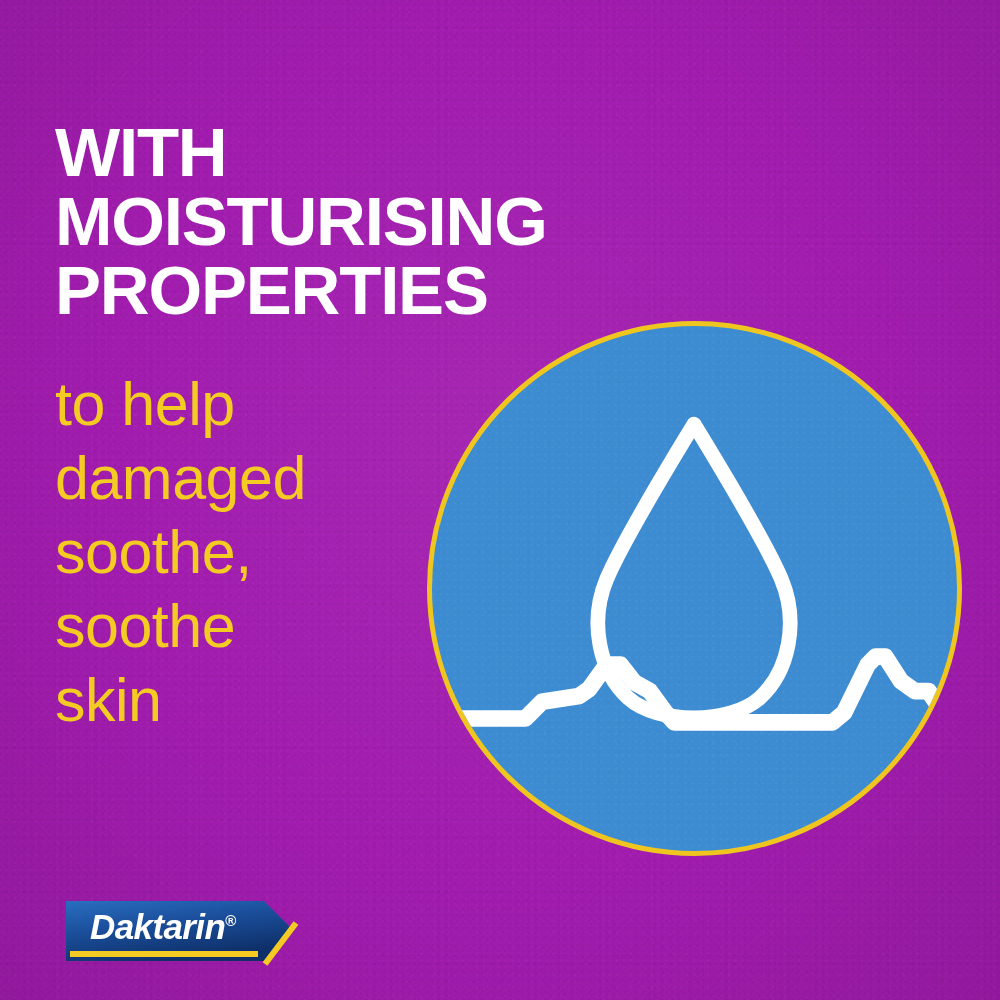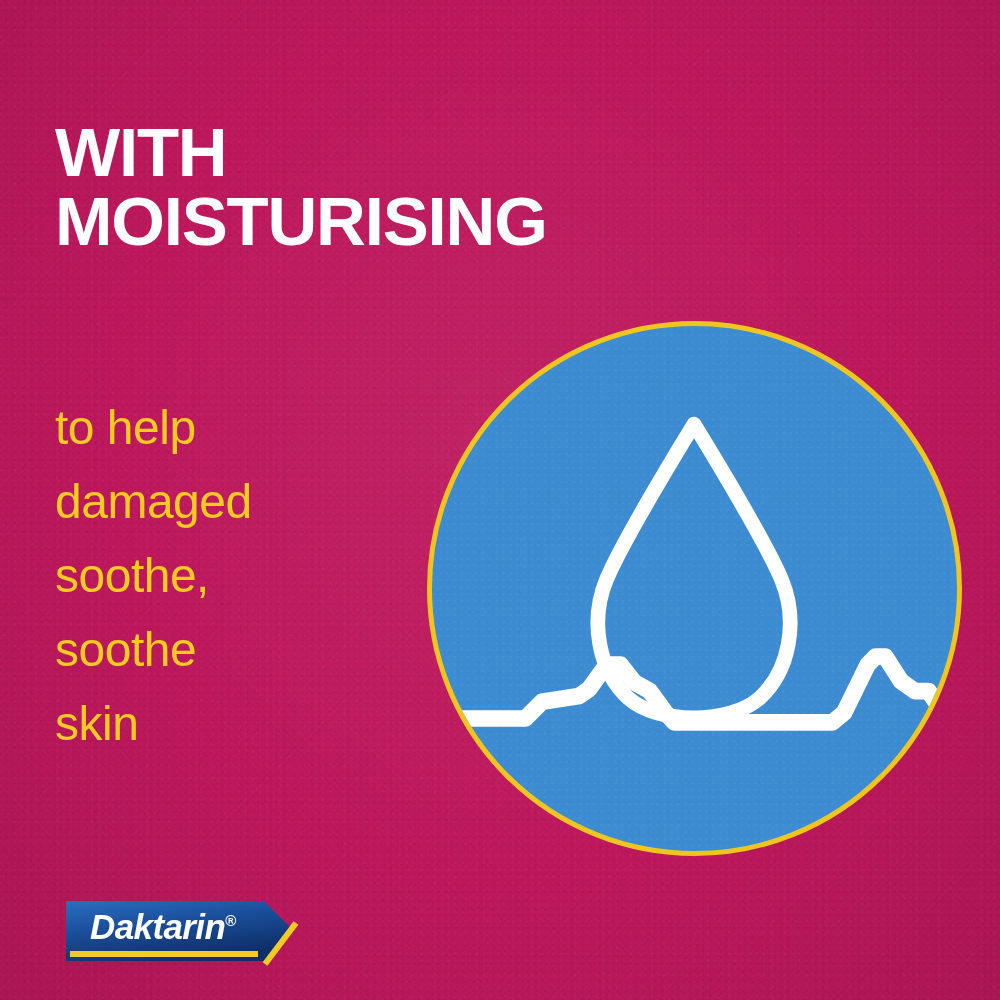--- a/index.html
+++ b/index.html
@@ -6,21 +6,21 @@
     margin: 0;
     padding: 0;
     background: #0f3f8c;
   }
 
   .stage {
     position: relative;
     width: 1000px;
     height: 1000px;
     overflow: hidden;
-    background: #be185d;
+    background: #a21caf;
     font-family: "Liberation Sans", sans-serif;
   }
 
   
   .grain {
     position: absolute;
     inset: 0;
     pointer-events: none;
     opacity: .55;
     background-image:
@@ -56,25 +56,24 @@
   .headline .hl-line { display: block; white-space: nowrap; }
 
   
   .subhead {
     position: absolute;
     left: 55px;
     top: 367px;
     width: 430px;
     color: #f3cb22;
     font-weight: 400;
-    font-size: 48px;
+    font-size: 61px;
     line-height: 74px;
     letter-spacing: -0.5px;
     z-index: 3;
-    margin-top: 24px;
   }
   .subhead .sh-line { display: block; white-space: nowrap; }
 
   
   .medallion {
     position: absolute;
     left: 427px;
     top: 321px;
     width: 535px;
     height: 535px;
@@ -130,20 +129,21 @@
 <body>
 
 <div class="stage">
 
   <div class="grain"></div>
   <div class="vignette"></div>
 
   <div class="headline">
     <span class="hl-line">WITH</span>
     <span class="hl-line">MOISTURISING</span>
+    <span class="hl-line">PROPERTIES</span>
   </div>
 
   <div class="subhead">
     <span class="sh-line">to help</span>
     <span class="sh-line">damaged</span>
     <span class="sh-line">soothe,</span>
     <span class="sh-line">soothe</span>
     <span class="sh-line">skin</span>
   </div>
 

